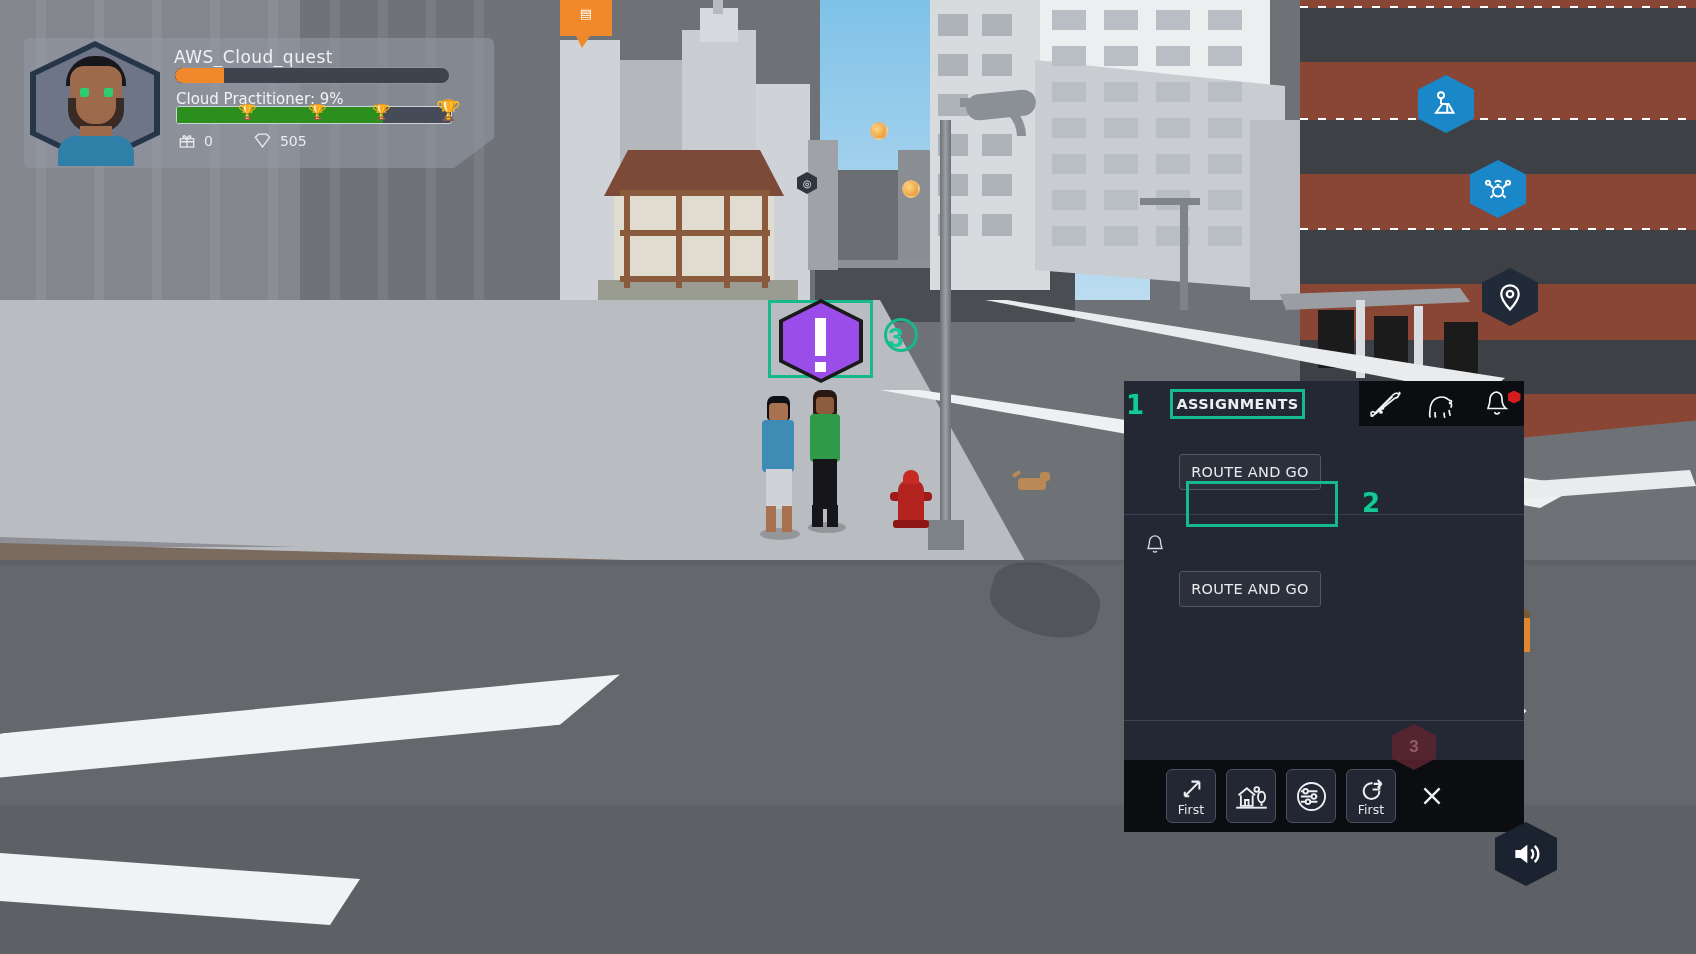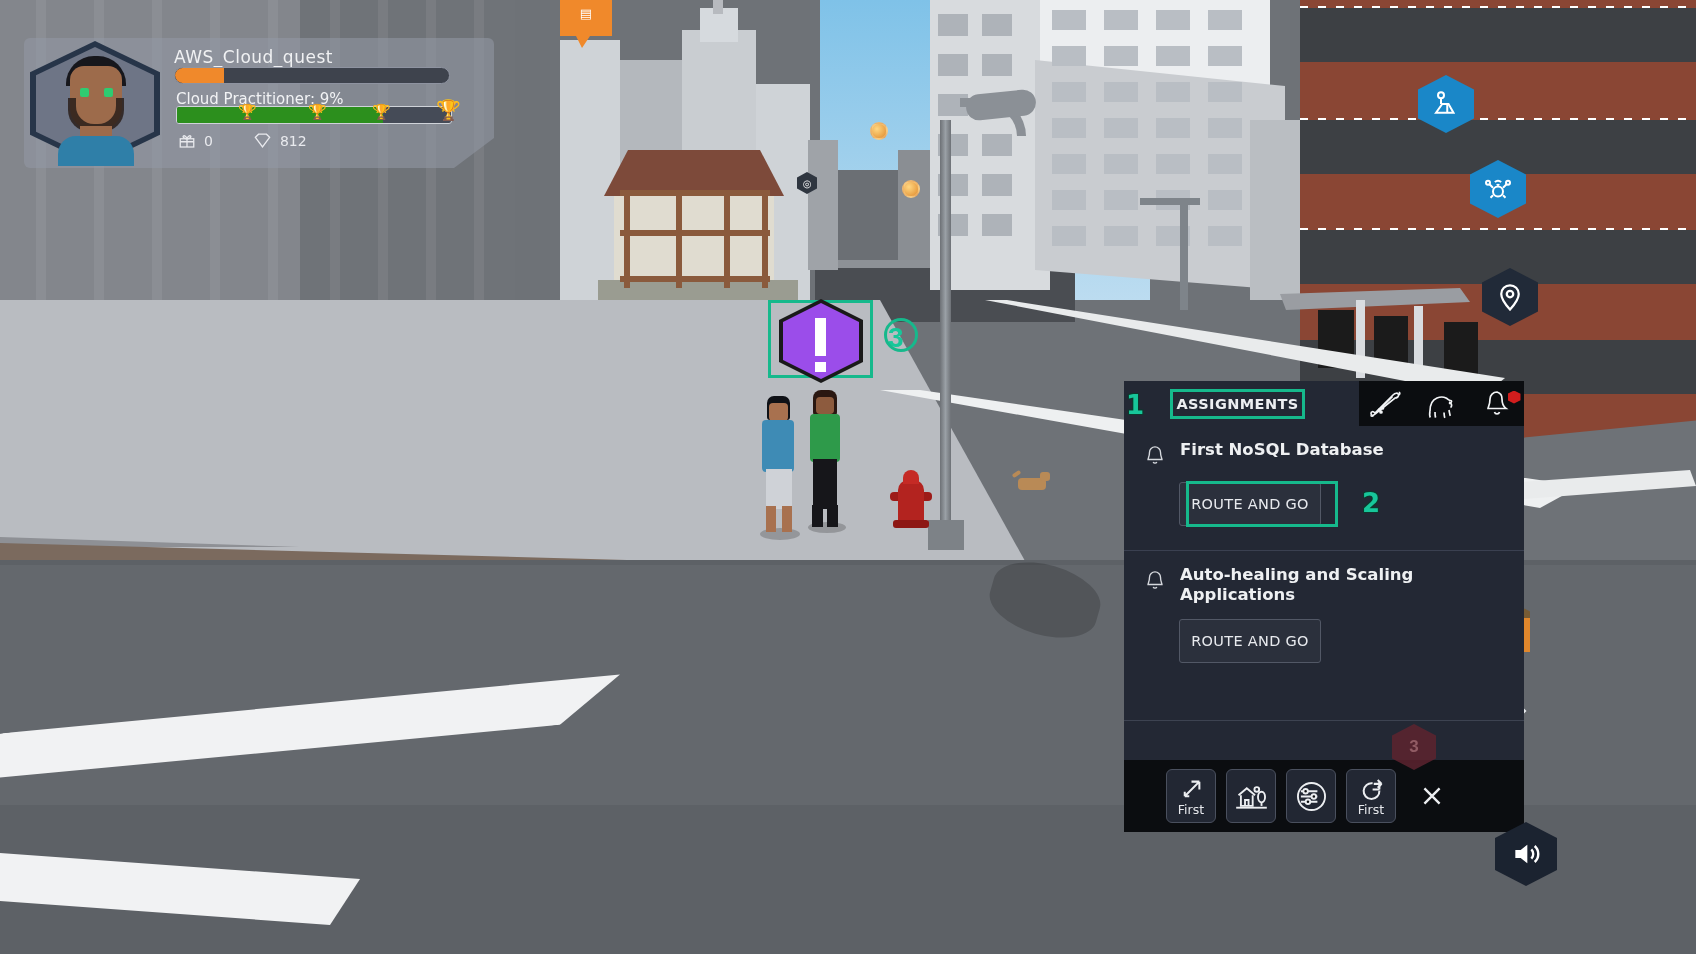--- a/index.html
+++ b/index.html
@@ -187,41 +187,41 @@
   
   .hexbtn { position:absolute; width:56px; height:58px;
             clip-path:polygon(50% 0,100% 25%,100% 75%,50% 100%,0 75%,0 25%);
             display:flex; align-items:center; justify-content:center; }
   .hexbtn.blue { background:#1a87c8; }
   .hexbtn.dark { background:#212a38; }
   .hexbtn svg { width:30px; height:30px; }
 
   
   .panel { position:absolute; left:1124px; top:381px; width:400px; height:451px;
-           background:#232834; }
+           background:#232834;text-align:right; }
   .panel-head { position:relative; height:45px; display:flex; align-items:center; }
   .tab-assignments { position:absolute; left:46px; top:8px; width:135px; height:30px;
                      border:3px solid #16b98c; display:flex; align-items:center; justify-content:center; }
   .tab-assignments span { color:#eceef1; font-size:14.5px; font-weight:bold; letter-spacing:.4px;
                           font-family:"DejaVu Sans", sans-serif; }
   .icon-row { position:absolute; right:0; top:0; width:165px; height:45px; background:#0b0d10;
               display:flex; align-items:center; justify-content:space-around; }
   .icon-row .ico { width:46px; height:38px; display:flex; align-items:center; justify-content:center;
                    position:relative; }
   .icon-row svg { width:40px; height:34px; }
   .notif-dot { position:absolute; right:-1px; top:6px; width:13px; height:13px; background:#d11d1d;
                clip-path:polygon(50% 0,100% 25%,100% 75%,50% 100%,0 75%,0 25%); }
 
   .assign-item { position:relative; padding:14px 0 0 0; }
   .assign-row { display:flex; align-items:flex-start; gap:12px; padding:0 18px; }
   .bell-ico { width:26px; flex:0 0 26px; display:flex; justify-content:center; padding-top:4px; }
   .bell-ico svg { width:22px; height:24px; }
   .assign-title { color:#eef0f2; font-size:16.5px; font-weight:bold; line-height:1.22;
                   font-family:"DejaVu Sans", sans-serif; }
-  .route-btn { margin:14px 0 0 55px; width:142px; height:44px; background:#2b303c;
+  .route-btn { margin:14px 0 0 55px; width:142px; height:36px; background:#2b303c;
                border:1px solid #525866; border-radius:3px;
                display:flex; align-items:center; justify-content:center; }
   .route-btn span { color:#e8eaee; font-size:14.5px; letter-spacing:.3px;
                     font-family:"DejaVu Sans", sans-serif; }
   .route-hl { position:absolute; left:1186px; top:481px; width:152px; height:46px;
               border:3px solid #16b98c; }
   .assign-sep { height:1px; background:#3a4050; margin:24px 0 0 0; }
   .panel-divider { position:absolute; left:0; top:339px; width:100%; height:1px; background:#3d4351; }
 
   .panel-footer { position:absolute; left:0; bottom:0; width:100%; height:72px;
@@ -457,21 +457,21 @@
         <rect x="3" y="9" width="18" height="11"></rect>
           <path d="M3 13h18M12 9v11"></path>
         <path d="M12 9S10 4 7.5 5.2 9.5 9 12 9zM12 9s2-5 4.5-3.8S14.5 9 12 9z"></path>
       </svg>
       <span>0</span>
     </div>
     <div class="it">
       <svg viewBox="0 0 24 24" width="19" height="19" fill="none" stroke="#e9eaee" stroke-width="1.7">
         <path d="M3 8l9 12 9-12-4-4H7z"></path>
       </svg>
-      <span>812</span>
+      <span>505</span>
     </div>
   </div>
 
   <div class="hexbtn blue" style="left:1418px;top:75px;">
     <svg viewBox="0 0 24 24" fill="none" stroke="#fff" stroke-width="1.6">
       <circle cx="8" cy="5" r="2.4"></circle>
         <path d="M8 7.4V12"></path>
       <path d="M4 19l5-7h5l4 7z"></path>
         <path d="M13 12v7"></path>
     </svg>
@@ -526,44 +526,34 @@
           <svg viewBox="0 0 40 34" fill="none" stroke="#f2f4f6" stroke-width="1.7">
             <path d="M20 5a7 7 0 00-7 7c0 6-2 8-2 9.5h18C27 20 25 18 25 12a7 7 0 00-5-7z"></path>
             <path d="M17.5 25a2.6 2.6 0 005 0"></path>
           </svg>
           <div class="notif-dot"></div>
         </div>
       </div>
     </div>
 
     <div class="assign-item">
-      <div class="assign-row">
-        <div class="bell-ico">
-          <svg viewBox="0 0 24 26" fill="none" stroke="#d6d9de" stroke-width="1.5">
-            <path d="M12 3a6 6 0 00-6 6c0 5-1.6 6.5-1.6 7.8h15.2C19.6 15.5 18 14 18 9a6 6 0 00-6-6z"></path>
-            <path d="M10 19.5a2.2 2.2 0 004 0"></path>
-          </svg>
-        </div>
-        <div class="assign-title">First NoSQL Database</div>
-      </div>
       <div class="route-btn">
         <span>ROUTE AND GO</span>
       </div>
       <div class="assign-sep"></div>
     </div>
 
     <div class="assign-item">
       <div class="assign-row">
         <div class="bell-ico">
           <svg viewBox="0 0 24 26" fill="none" stroke="#d6d9de" stroke-width="1.5">
             <path d="M12 3a6 6 0 00-6 6c0 5-1.6 6.5-1.6 7.8h15.2C19.6 15.5 18 14 18 9a6 6 0 00-6-6z"></path>
             <path d="M10 19.5a2.2 2.2 0 004 0"></path>
           </svg>
         </div>
-        <div class="assign-title" style="max-width:250px;">Auto-healing and Scaling Applications</div>
       </div>
       <div class="route-btn">
         <span>ROUTE AND GO</span>
       </div>
     </div>
 
     <div class="panel-divider"></div>
 
     <div class="panel-footer">
       <div class="fbtn">

